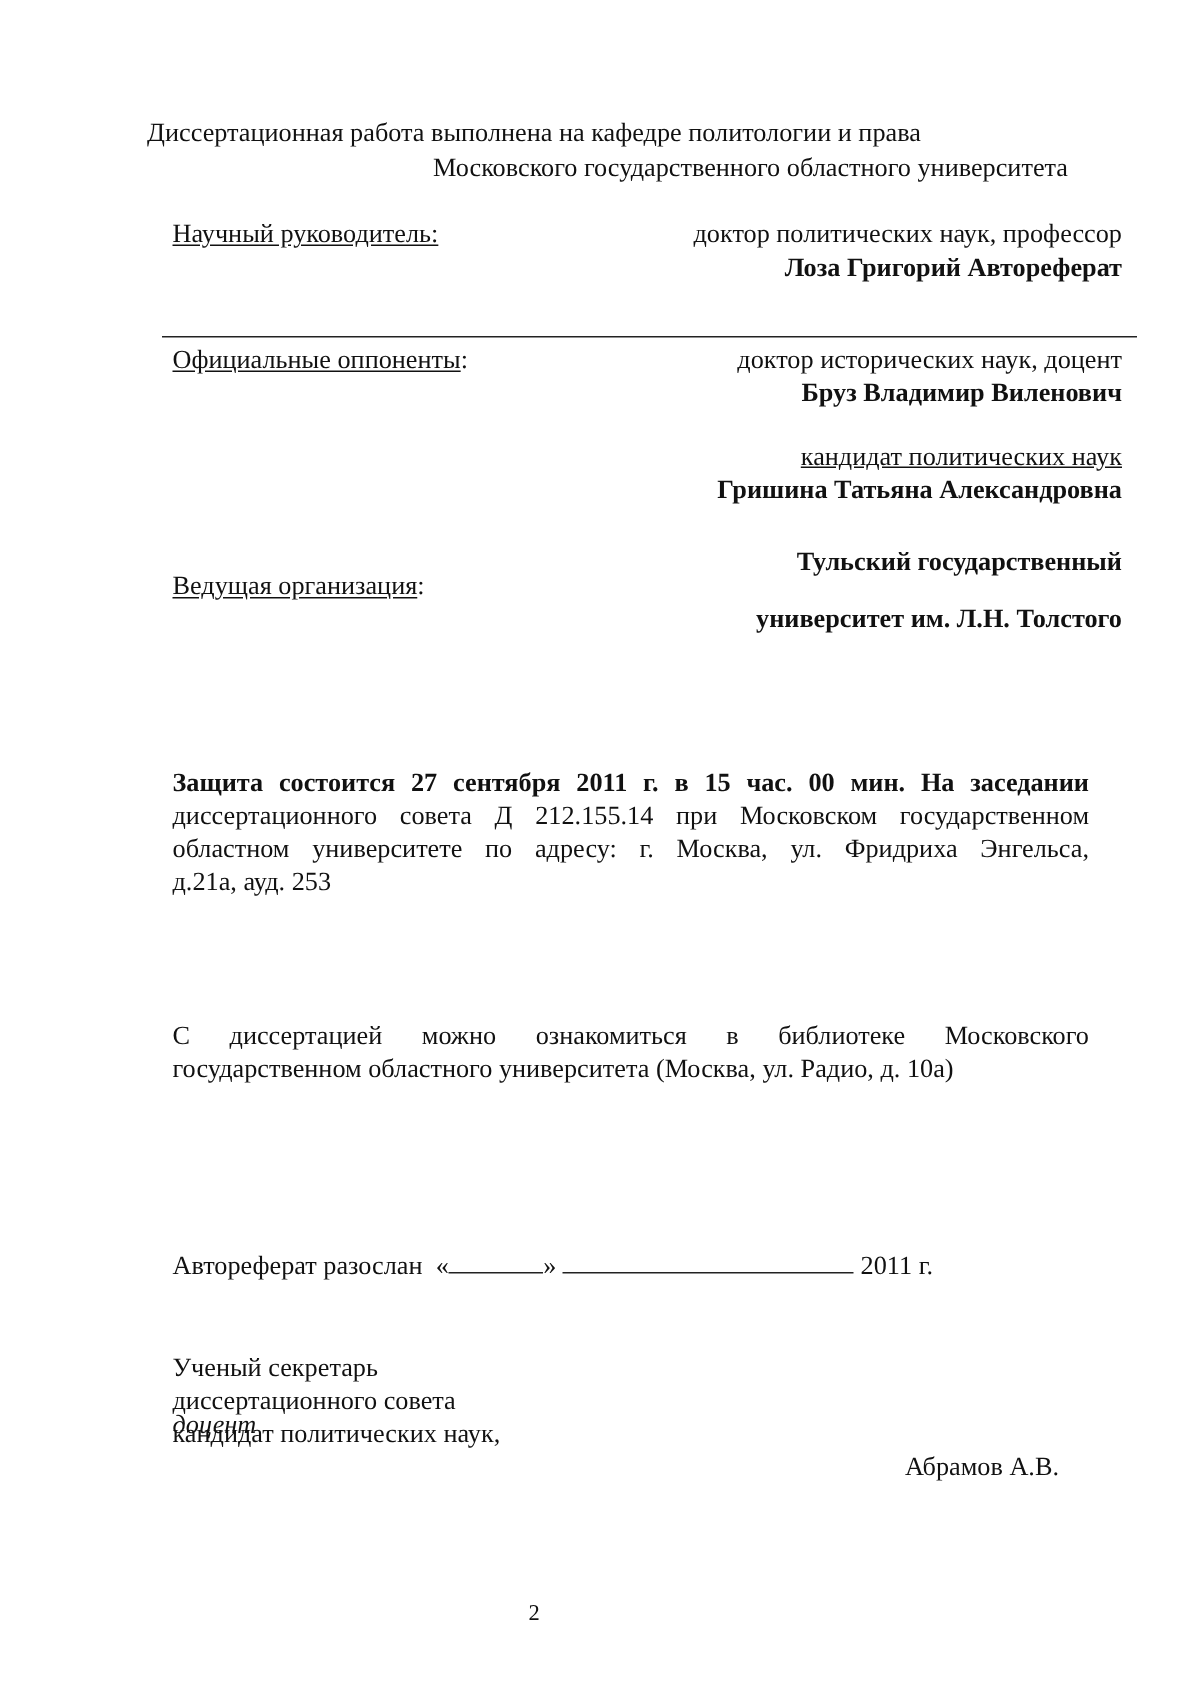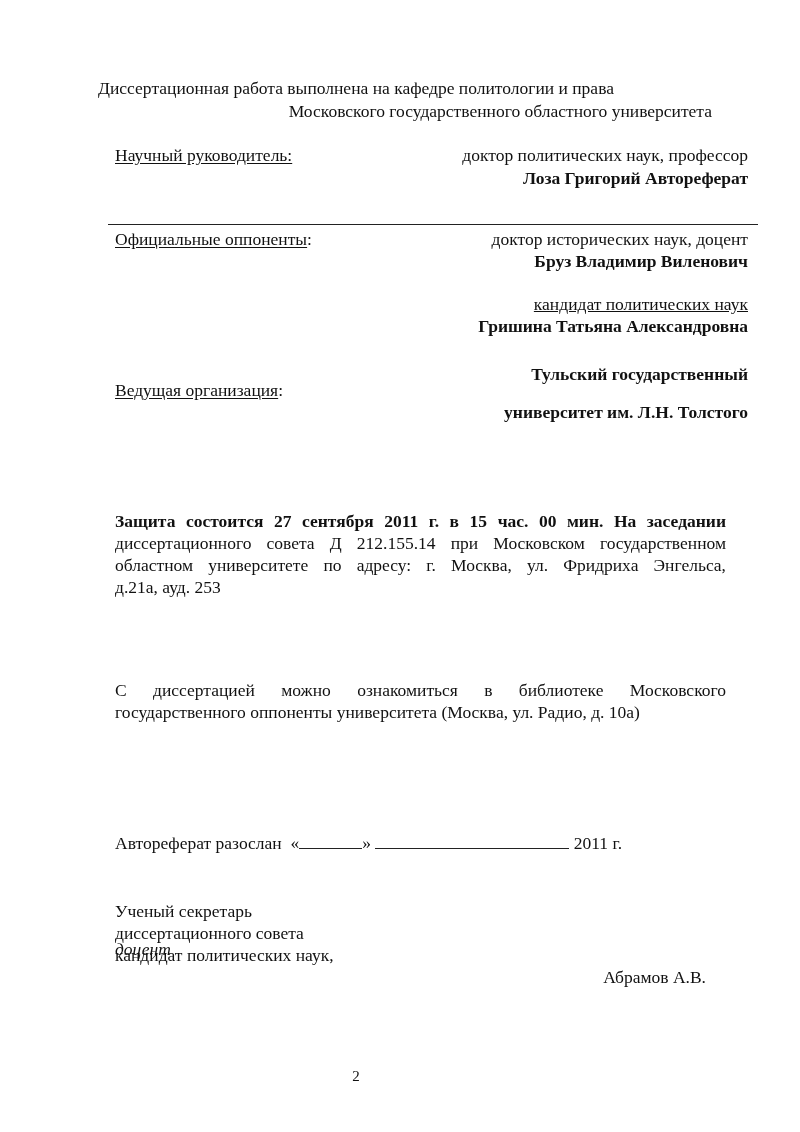--- a/index.html
+++ b/index.html
@@ -39,21 +39,21 @@
 
 <div class="para" style="top:510px;">
   <div style="text-align:justify;text-align-last:justify;font-weight:bold;">Защита состоится 27 сентября 2011 г. в 15 час. 00 мин. На заседании</div>
   <div style="text-align:justify;text-align-last:justify;">диссертационного совета Д 212.155.14 при Московском государственном</div>
   <div style="text-align:justify;text-align-last:justify;">областном университете по адресу: г. Москва, ул. Фридриха Энгельса,</div>
   <div>д.21а, ауд. 253</div>
 </div>
 
 <div class="para" style="top:659px;margin-top:20px;">
   <div style="text-align:justify;text-align-last:justify;">С диссертацией можно ознакомиться в библиотеке Московского</div>
-  <div>государственного оппоненты университета (Москва, ул. Радио, д. 10а)</div>
+  <div>государственном областного университета (Москва, ул. Радио, д. 10а)</div>
 </div>
 
 <div class="abs left" style="top:833px;">
   <span style="white-space:pre;">Автореферат разослан  «</span><span class="blank" style="width:63px;"></span><span>»</span>
   <span class="blank" style="width:194px;"></span>
   <span>2011 г.</span>
 </div>
 
 <div class="abs left" style="top:901px;">Ученый секретарь</div>
 <div class="abs left" style="top:923px;">диссертационного совета</div>

